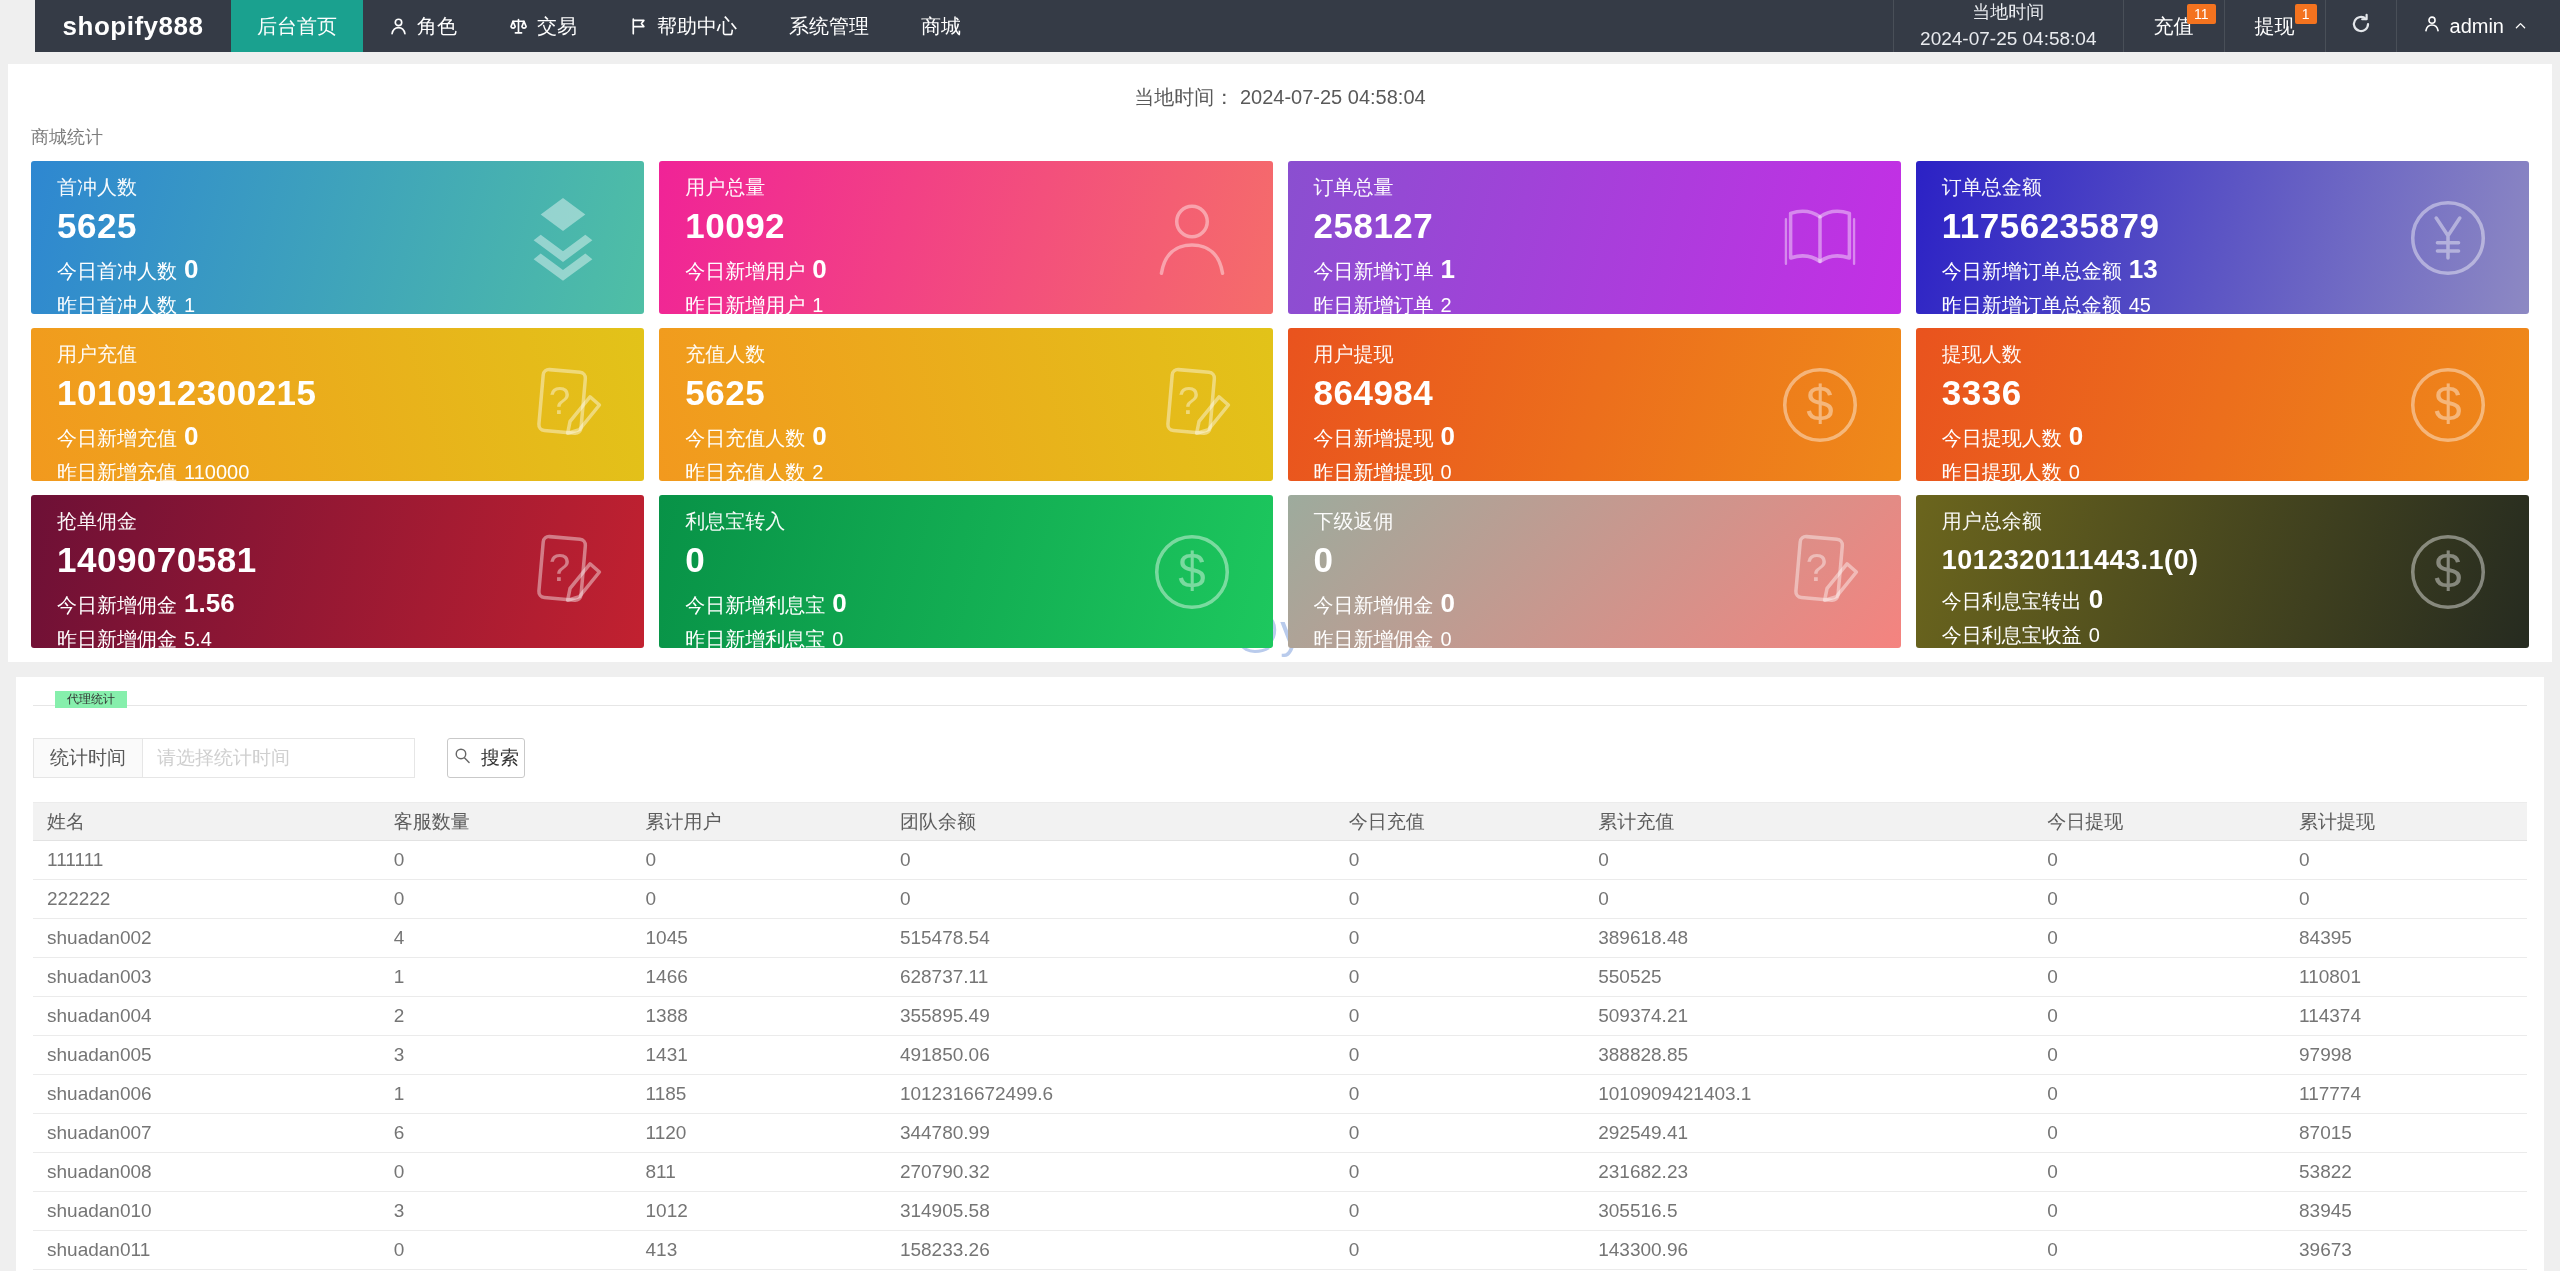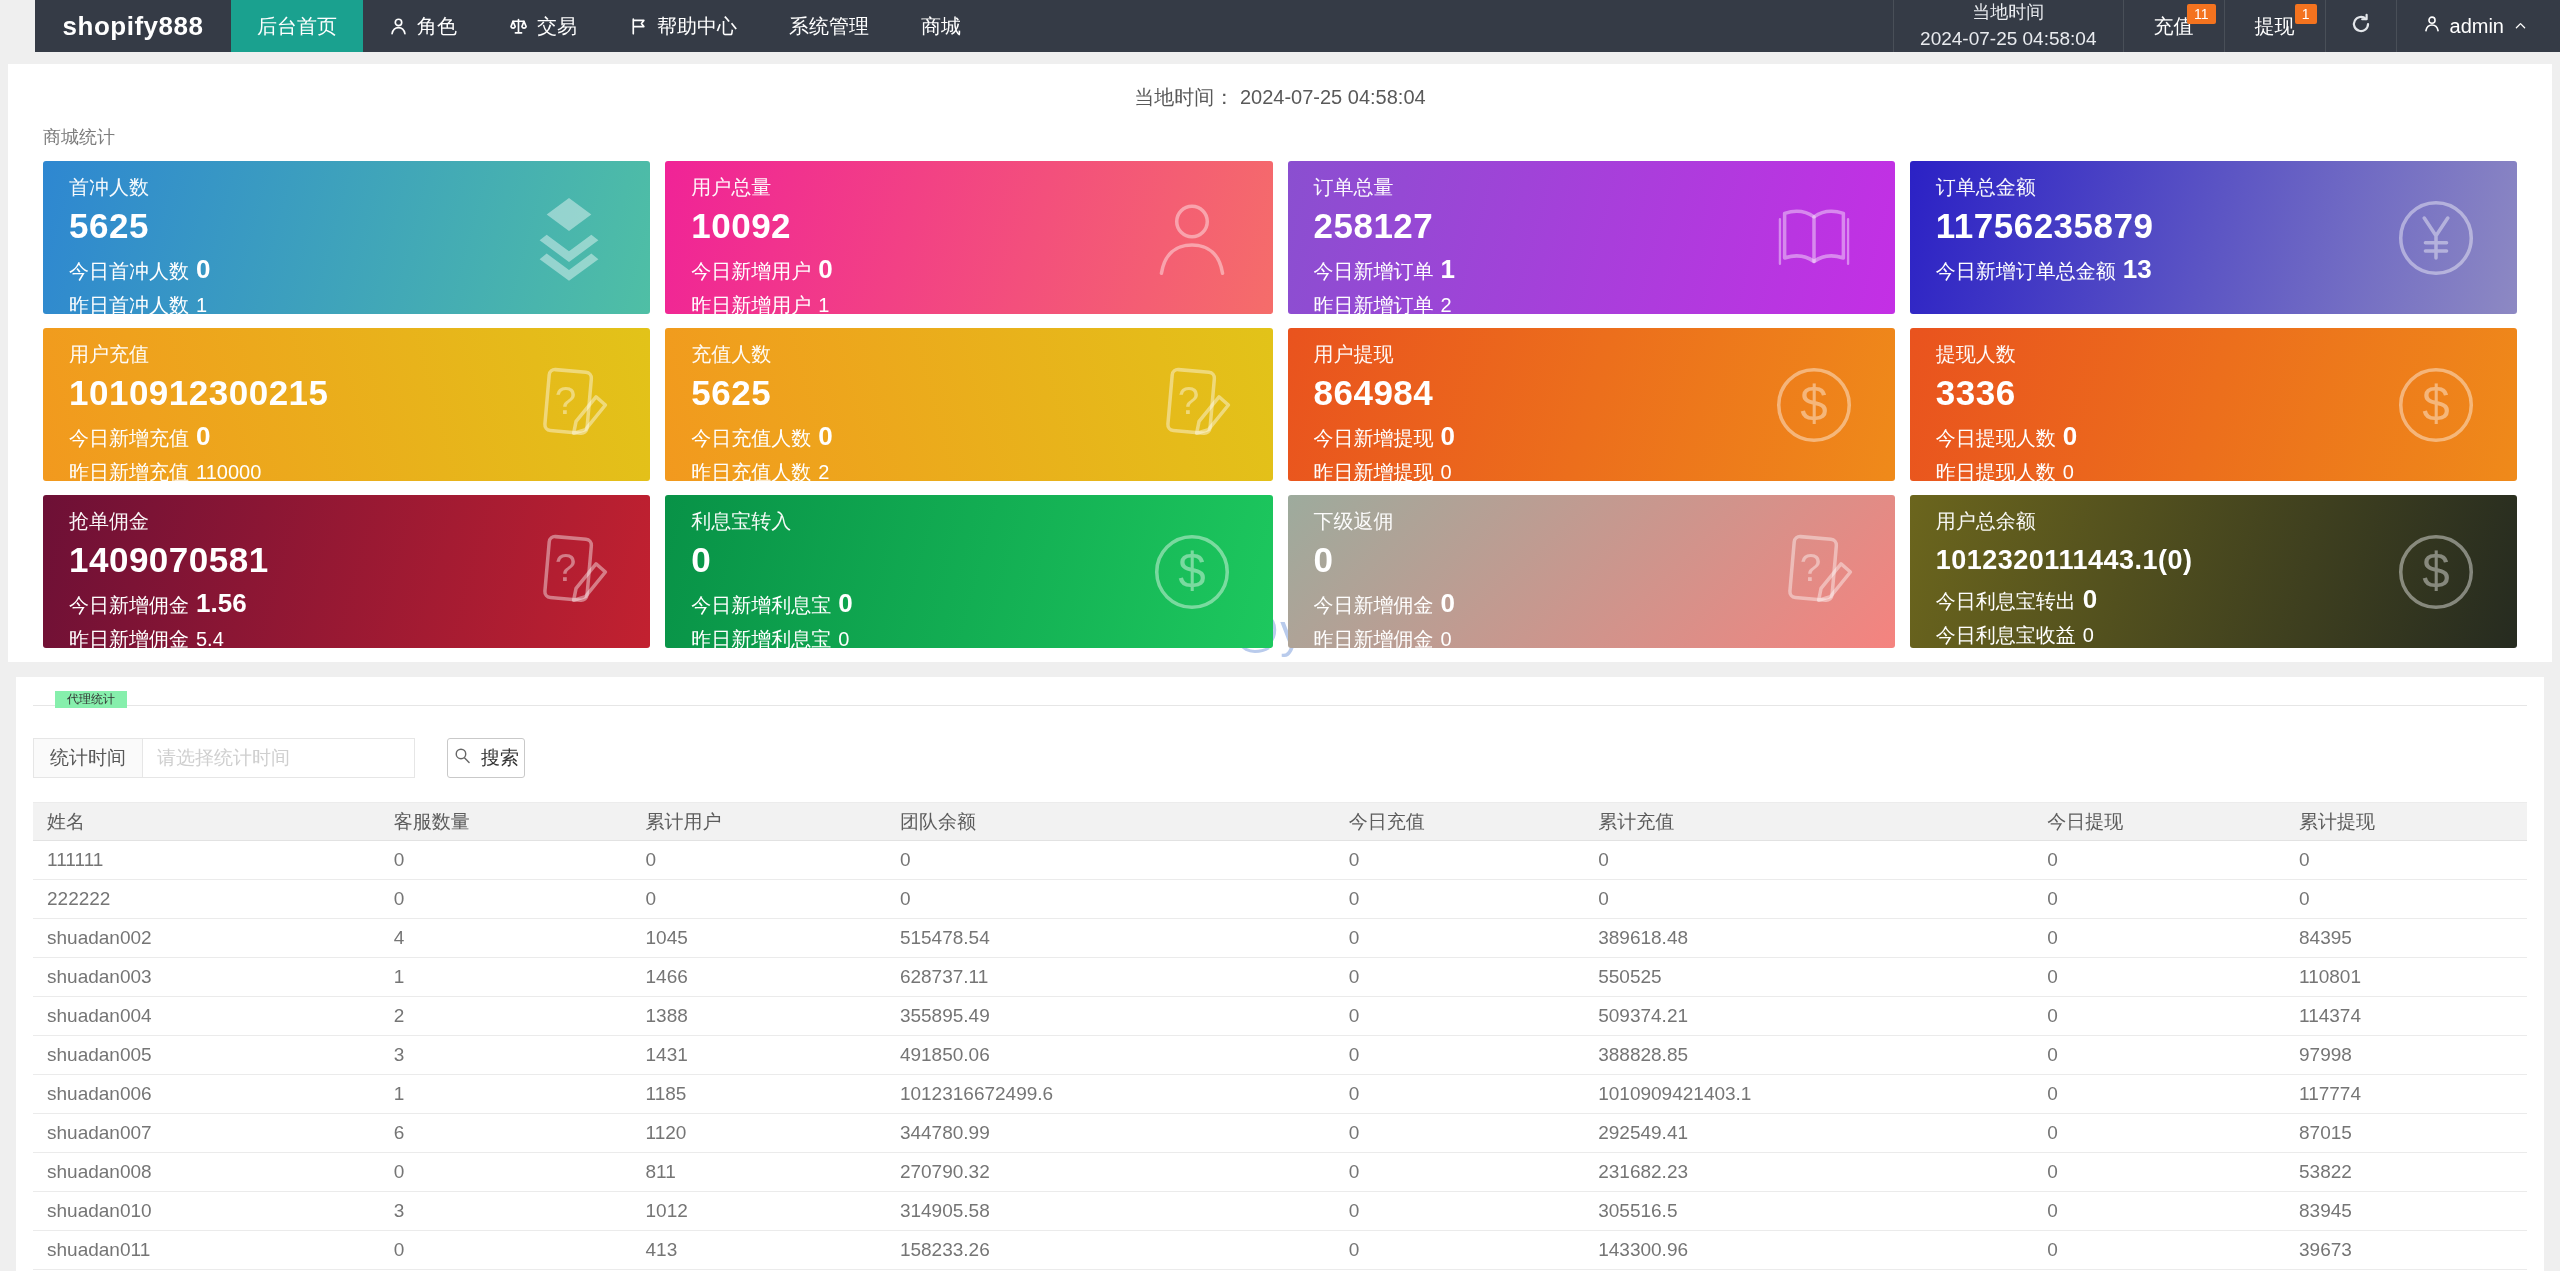--- a/index.html
+++ b/index.html
@@ -23,21 +23,21 @@
   .nav-time .tv { font-size:19px; }
   .nav-pill { position:relative; display:flex; align-items:center; padding:0 30px; font-size:20px; cursor:pointer; }
   .badge { position:absolute; top:4px; right:8px; background:#f4731f; color:#fff; font-size:14px; line-height:1; padding:3px 7px; border-radius:2px; }
   .nav-refresh { display:flex; align-items:center; padding:0 24px; cursor:pointer; }
   .nav-refresh svg { width:22px; height:22px; }
   .nav-user { display:flex; align-items:center; gap:9px; padding:0 32px 0 26px; font-size:20px; cursor:pointer; }
   .nav-user svg { width:18px; height:18px; }
   .caret svg { width:15px; height:15px; }
 
   
-  .panel1 { position:relative; margin:12px 8px 0; background:#fff; padding:20px 12px 14px; }
+  .panel1 { position:relative; margin:12px 8px 0; background:#fff; padding:20px 0 14px; }
   .timebar { text-align:center; font-size:20px; color:#595959; }
   .section-label { margin:14px 0 0 23px; font-size:18px; color:#7d7d7d; }
   .watermark { position:absolute; left:50%; top:540px; transform:translateX(-50%); font-size:46px; color:#b9cbec; z-index:0; white-space:nowrap; }
 
   .cards { position:relative; z-index:1; display:grid; grid-template-columns:repeat(4,1fr); gap:14px 15px; margin:12px 23px 0; }
   .card { position:relative; height:153px; border-radius:3px; color:#fff; padding:13px 26px; overflow:hidden; }
   .card-title { font-size:20px; opacity:.96; }
   .card-value { font-size:35px; font-weight:bold; margin-top:5px; line-height:1.15; letter-spacing:.5px; }
   .card-value.small { font-size:27px; font-weight:600; margin-top:10px; }
   .card-line { margin-top:7px; font-size:20px; line-height:1.25; }
@@ -180,20 +180,21 @@
             <path d="M40 22c-7-5-16-6-25-3v38c9-3 18-2 25 3 7-5 16-6 25-3V19c-9-3-18-2-25 3z"></path>
             <path d="M40 22v38"></path>
             <path d="M11 24v38M69 24v38" stroke-width="2"></path>
           </svg>
         </span>
       </div>
       <div class="card" style="background: linear-gradient(105deg, rgb(43, 33, 197), rgb(141, 137, 195));">
         <div class="card-title">订单总金额</div>
         <div class="card-value">11756235879</div>
         <div class="card-line"><span class="lab">今日新增订单总金额</span><span class="vb">13</span></div>
+        <div class="card-line"><span class="lab">昨日新增订单总金额</span><span class="vn">45</span></div>
         <span class="card-icon">
           <svg viewBox="0 0 80 80" fill="none" stroke="rgba(255,255,255,0.42)" stroke-width="3" stroke-linecap="round" stroke-linejoin="round">
             <circle cx="40" cy="40" r="30"></circle>
             <path d="M30 23l10 15 10-15M40 38v19M31 44h18M31 51h18"></path>
           </svg>
         </span>
       </div>
       <div class="card" style="background: linear-gradient(75deg, rgb(242, 153, 30), rgb(226, 195, 25));">
         <div class="card-title">用户充值</div>
         <div class="card-value">1010912300215</div>

